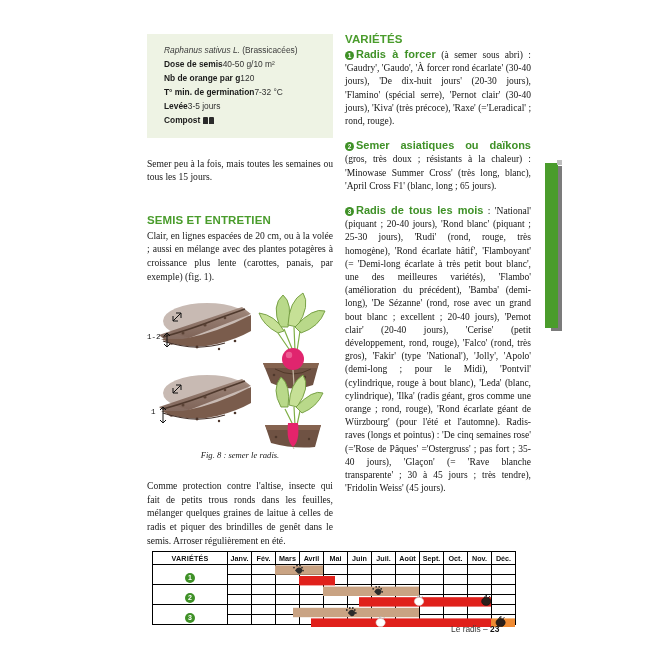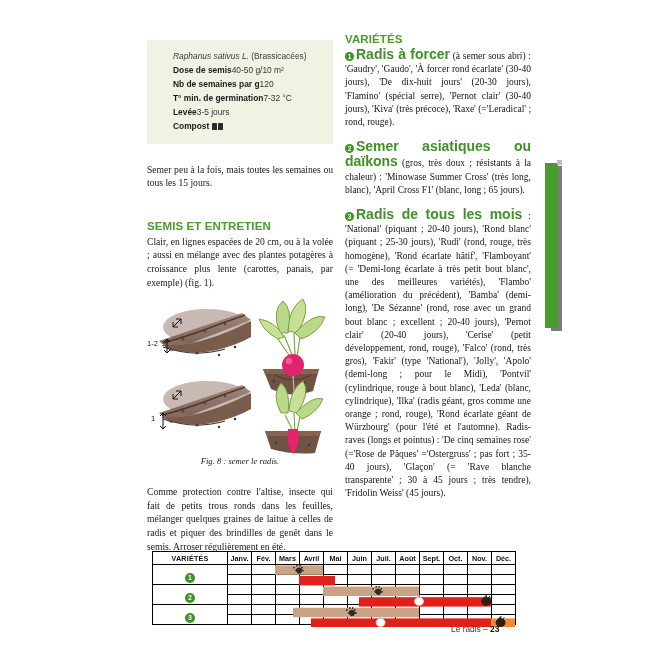--- a/index.html
+++ b/index.html
@@ -60,22 +60,22 @@
     font-weight: bold;
     font-size: 13.5px;
     letter-spacing: .2px;
     padding: 4px 8px 5px 8px;
     box-shadow: 2px 2px 0 rgba(0,0,0,0.10);
   }
 
   
   .info-block {
     background: #eef3e4;
-    padding: 9px 9px 9px 26px;
-    margin-top: 9px;
+    padding: 9px 9px 9px 17px;
+    margin-top: 3px;
     font-family: "Liberation Sans", sans-serif;
     font-size: 8.4px;
     line-height: 14.1px;
     color: #1b1b1b;
   }
   .info-sci {
     font-style: italic;
     color: #3b3b3b;
     font-size: 8.4px;
   }
@@ -135,42 +135,42 @@
     font-size: 6.5px;
     font-weight: bold;
     line-height: 9px;
     text-align: center;
     vertical-align: 0px;
     margin-right: 2px;
   }
   .lead {
     font-family: "Liberation Sans", sans-serif;
     font-weight: bold;
-    font-size: 14px;
+    font-size: 11px;
     color: #3f9127;
   }
 
   
   .figure {
     position: relative;
     width: 186px;
     height: 160px;
     margin-top: 6px;
   }
   .fig-caption {
     font-family: "Liberation Serif", serif;
     font-style: italic;
     font-size: 8.6px;
     text-align: center;
     color: #1a1a1a;
     margin-top: 1px;
   }
   .dim-label {
     position: absolute;
-    font-family: Liberation Sans, sans-serif;
+    font-family: Liberation Mono, monospace;
     font-size: 7.5px;
     color: #111;
   }
 
   
   .calendar {
     position: absolute;
     left: 152px; top: 551px;
     width: 363px;
   }
@@ -248,21 +248,21 @@
 
     <div class="info-block">
       <div class="info-sci">
         <span>Raphanus sativus L.</span>
         <span class="fam">(Brassicacées)</span>
       </div>
       <div class="info-row">
         <b>Dose de semis</b><span class="val">40-50 g/10 m²</span>
       </div>
       <div class="info-row">
-        <b>Nb de semaines par g</b><span class="val">120</span>
+        <b>Nb de orange par g</b><span class="val">120</span>
       </div>
       <div class="info-row">
         <b>T° min. de germination</b><span class="val">7-32 °C</span>
       </div>
       <div class="info-row">
         <b>Levée</b><span class="val">3-5 jours</span>
       </div>
       <div class="info-row">
         <b>Compost</b><span class="val">&nbsp;</span><span class="compost-icons"><i></i><i></i></span>
       </div>

